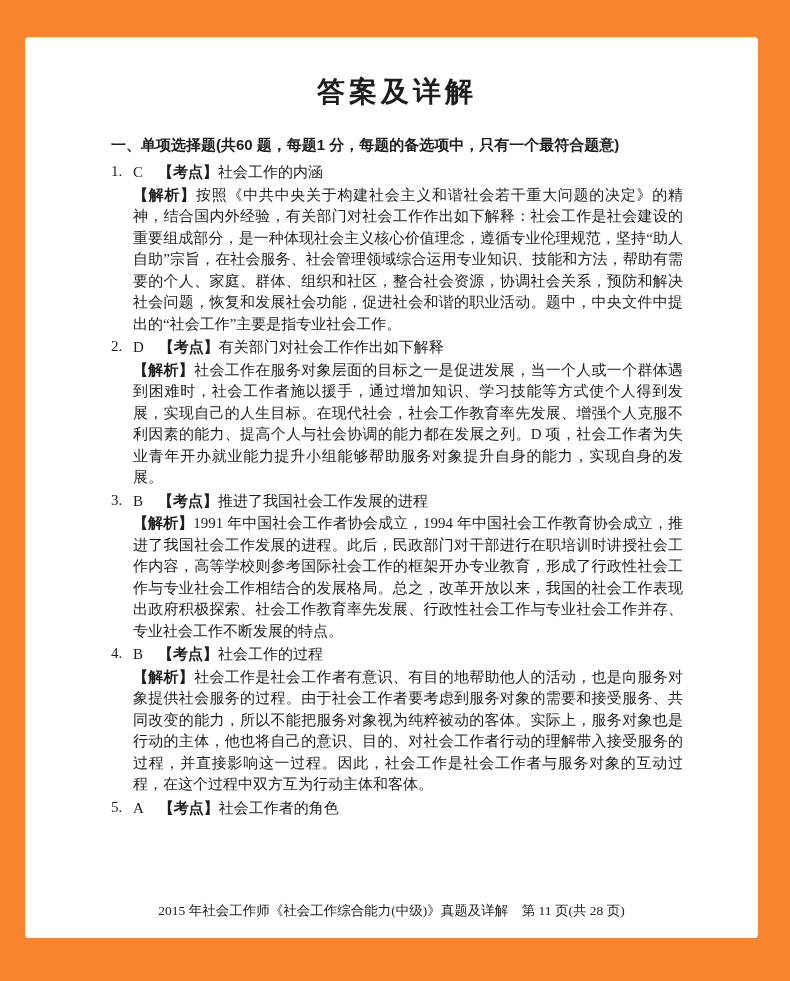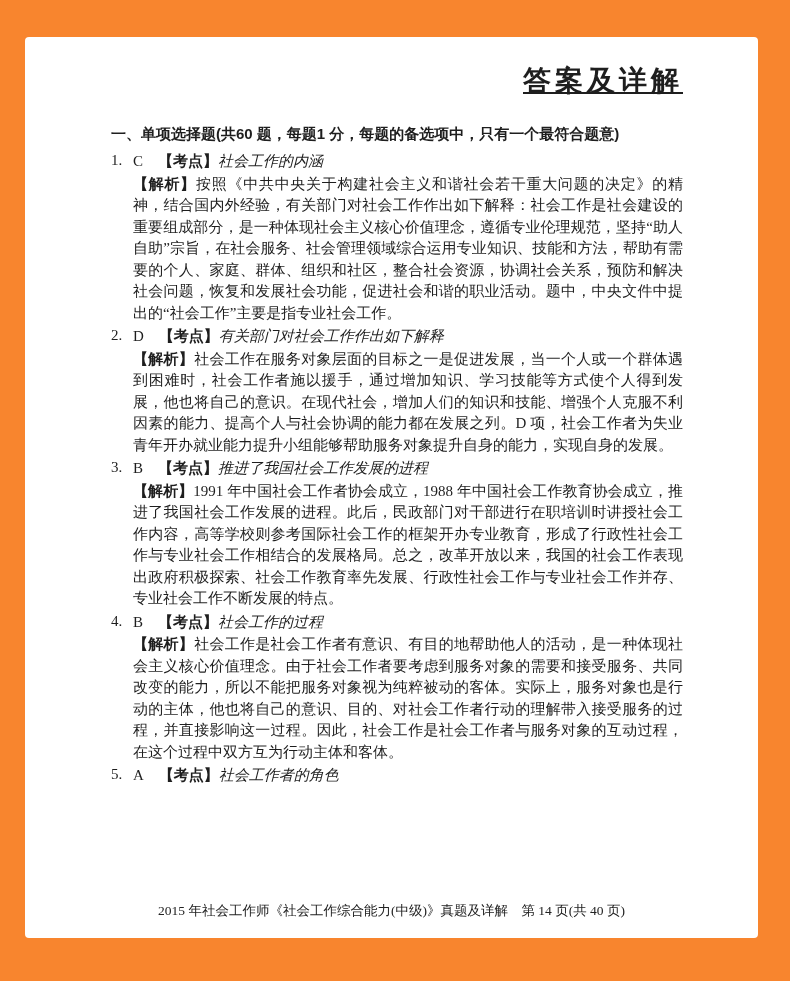--- a/index.html
+++ b/index.html
@@ -21,27 +21,26 @@
     width: 733px; height: 901px;
     background: #ffffff;
     border-radius: 4px;
   }
   .content {
     position: absolute;
     left: 86px; top: 20px;
     width: 572px;
   }
   .title {
-    text-align: right;
+    text-align: center;
     font-size: 28px;
     font-weight: bold;
     letter-spacing: 4px;
     line-height: 38px;
-    margin: 5px 0 23px 0;
-    text-decoration: underline;
+    margin: 16px 0 23px 0;
   }
   .section-heading {
     font-family: "Liberation Sans", "DejaVu Sans", sans-serif;
     font-weight: bold;
     font-size: 15px;
     line-height: 22px;
     margin-bottom: 5px;
     white-space: nowrap;
   }
   .item {
@@ -59,21 +58,20 @@
   .item-head .answer {
     display: inline-block;
     margin-right: 15px;
   }
   .kd-label, .jx-label {
     font-family: "Liberation Sans", "DejaVu Sans", sans-serif;
     font-weight: bold;
     text-align: right;
   }
   .kd-topic {
-    font-style: italic; 
   }
   .item-body {
     text-align: justify;
   }
   .footer {
     position: absolute;
     left: 0; right: 0;
     bottom: 18px;
     text-align: center;
     font-size: 13.5px;
@@ -93,36 +91,36 @@
 
       <div class="item">
         <span class="item-num">1.</span>
         <div class="item-head"><span class="answer">C</span><span class="kd-label">【考点】</span><span class="kd-topic">社会工作的内涵</span></div>
         <div class="item-body"><span class="jx-label">【解析】</span><span>按照《中共中央关于构建社会主义和谐社会若干重大问题的决定》的精神，结合国内外经验，有关部门对社会工作作出如下解释：社会工作是社会建设的重要组成部分，是一种体现社会主义核心价值理念，遵循专业伦理规范，坚持“助人自助”宗旨，在社会服务、社会管理领域综合运用专业知识、技能和方法，帮助有需要的个人、家庭、群体、组织和社区，整合社会资源，协调社会关系，预防和解决社会问题，恢复和发展社会功能，促进社会和谐的职业活动。题中，中央文件中提出的“社会工作”主要是指专业社会工作。</span></div>
       </div>
 
       <div class="item">
         <span class="item-num">2.</span>
         <div class="item-head"><span class="answer">D</span><span class="kd-label">【考点】</span><span class="kd-topic">有关部门对社会工作作出如下解释</span></div>
-        <div class="item-body"><span class="jx-label">【解析】</span><span>社会工作在服务对象层面的目标之一是促进发展，当一个人或一个群体遇到困难时，社会工作者施以援手，通过增加知识、学习技能等方式使个人得到发展，他也将自己的意识。在现代社会，增加人们的知识和技能、增强个人克服不利因素的能力、提高个人与社会协调的能力都在发展之列。D 项，社会工作者为失业青年开办就业能力提升小组能够帮助服务对象提升自身的能力，实现自身的发展。</span></div>
+        <div class="item-body"><span class="jx-label">【解析】</span><span>社会工作在服务对象层面的目标之一是促进发展，当一个人或一个群体遇到困难时，社会工作者施以援手，通过增加知识、学习技能等方式使个人得到发展，实现自己的人生目标。在现代社会，社会工作教育率先发展、增强个人克服不利因素的能力、提高个人与社会协调的能力都在发展之列。D 项，社会工作者为失业青年开办就业能力提升小组能够帮助服务对象提升自身的能力，实现自身的发展。</span></div>
       </div>
 
       <div class="item">
         <span class="item-num">3.</span>
         <div class="item-head"><span class="answer">B</span><span class="kd-label">【考点】</span><span class="kd-topic">推进了我国社会工作发展的进程</span></div>
-        <div class="item-body"><span class="jx-label">【解析】</span><span>1991 年中国社会工作者协会成立，1988 年中国社会工作教育协会成立，推进了我国社会工作发展的进程。此后，民政部门对干部进行在职培训时讲授社会工作内容，高等学校则参考国际社会工作的框架开办专业教育，形成了行政性社会工作与专业社会工作相结合的发展格局。总之，改革开放以来，我国的社会工作表现出政府积极探索、社会工作教育率先发展、行政性社会工作与专业社会工作并存、专业社会工作不断发展的特点。</span></div>
+        <div class="item-body"><span class="jx-label">【解析】</span><span>1991 年中国社会工作者协会成立，1994 年中国社会工作教育协会成立，推进了我国社会工作发展的进程。此后，民政部门对干部进行在职培训时讲授社会工作内容，高等学校则参考国际社会工作的框架开办专业教育，形成了行政性社会工作与专业社会工作相结合的发展格局。总之，改革开放以来，我国的社会工作表现出政府积极探索、社会工作教育率先发展、行政性社会工作与专业社会工作并存、专业社会工作不断发展的特点。</span></div>
       </div>
 
       <div class="item">
         <span class="item-num">4.</span>
         <div class="item-head"><span class="answer">B</span><span class="kd-label">【考点】</span><span class="kd-topic">社会工作的过程</span></div>
-        <div class="item-body"><span class="jx-label">【解析】</span><span>社会工作是社会工作者有意识、有目的地帮助他人的活动，是一种体现社会主义核心价值理念。由于社会工作者要考虑到服务对象的需要和接受服务、共同改变的能力，所以不能把服务对象视为纯粹被动的客体。实际上，服务对象也是行动的主体，他也将自己的意识、目的、对社会工作者行动的理解带入接受服务的过程，并直接影响这一过程。因此，社会工作是社会工作者与服务对象的互动过程，在这个过程中双方互为行动主体和客体。</span></div>
+        <div class="item-body"><span class="jx-label">【解析】</span><span>社会工作是社会工作者有意识、有目的地帮助他人的活动，也是向服务对象提供社会服务的过程。由于社会工作者要考虑到服务对象的需要和接受服务、共同改变的能力，所以不能把服务对象视为纯粹被动的客体。实际上，服务对象也是行动的主体，他也将自己的意识、目的、对社会工作者行动的理解带入接受服务的过程，并直接影响这一过程。因此，社会工作是社会工作者与服务对象的互动过程，在这个过程中双方互为行动主体和客体。</span></div>
       </div>
 
       <div class="item">
         <span class="item-num">5.</span>
         <div class="item-head"><span class="answer">A</span><span class="kd-label">【考点】</span><span class="kd-topic">社会工作者的角色</span></div>
       </div>
     </div>
 
-    <div class="footer">2015 年社会工作师《社会工作综合能力(中级)》真题及详解　第 14 页(共 40 页)</div>
+    <div class="footer">2015 年社会工作师《社会工作综合能力(中级)》真题及详解　第 11 页(共 28 页)</div>
   </div>
 </div>
 
 </body></html>

